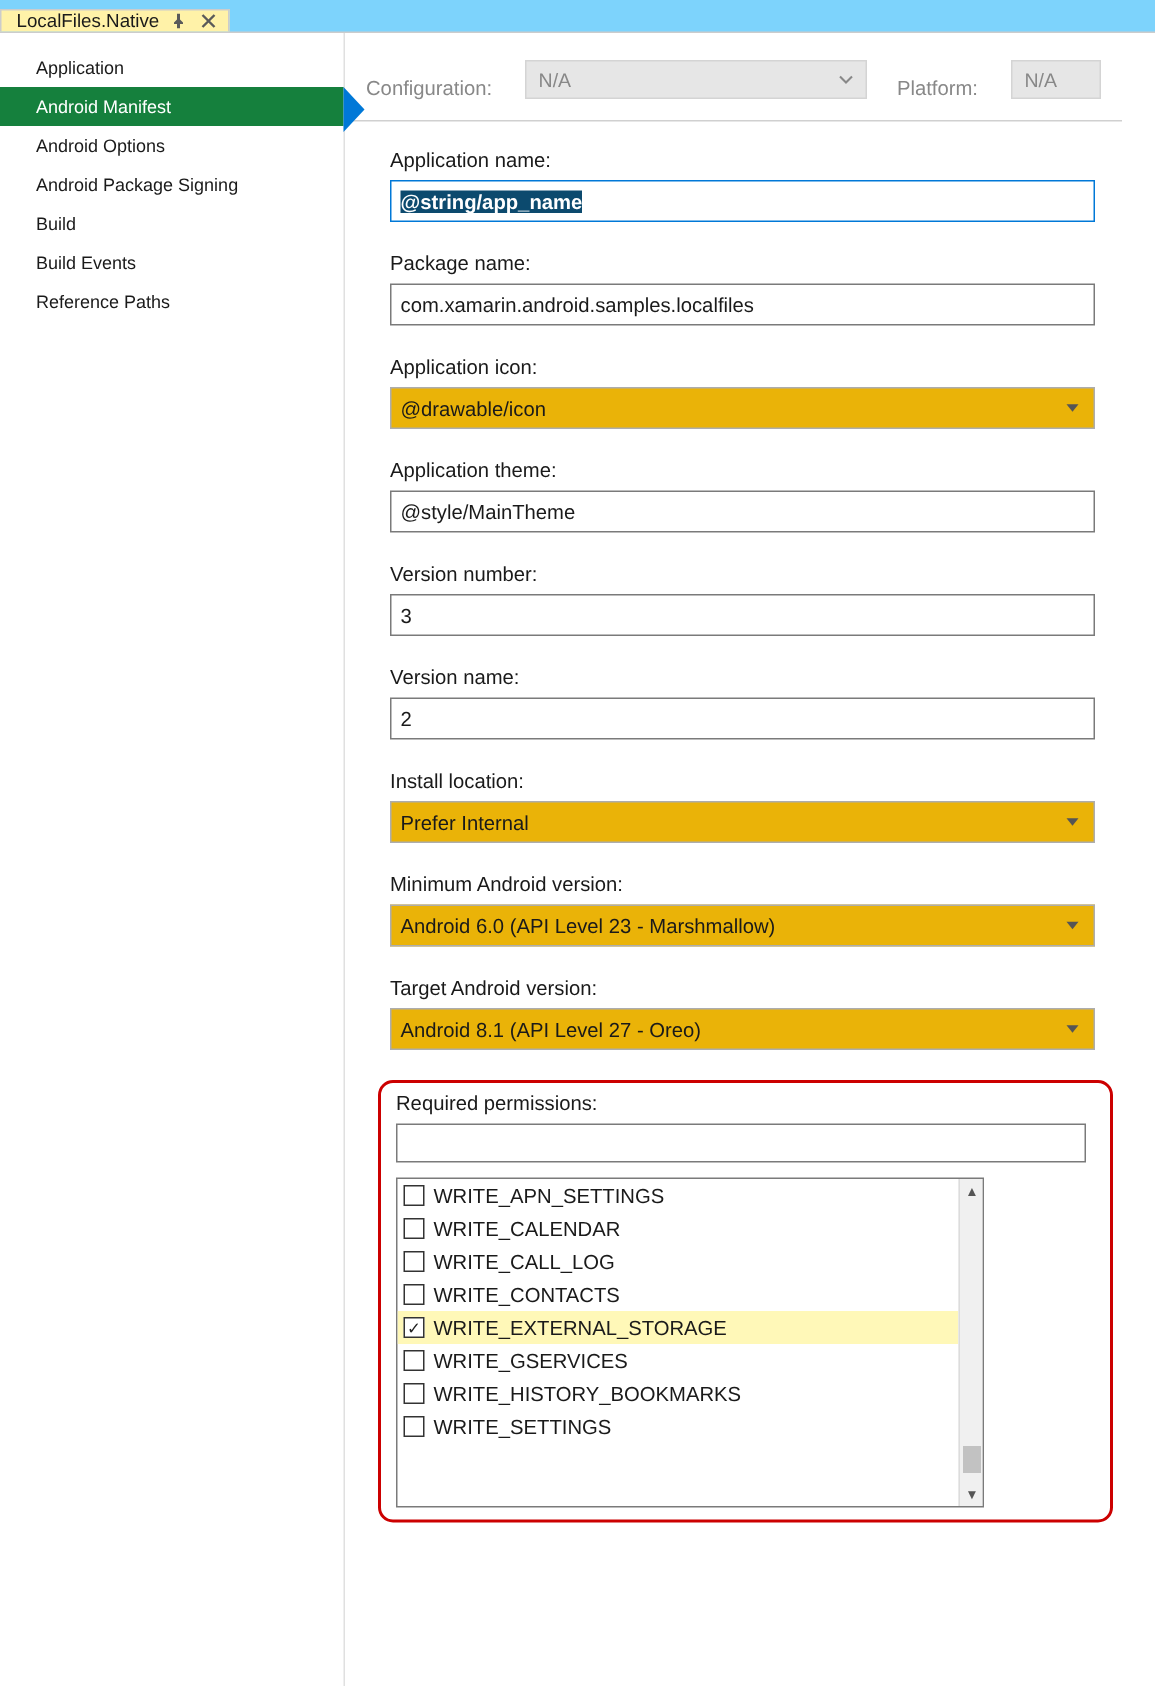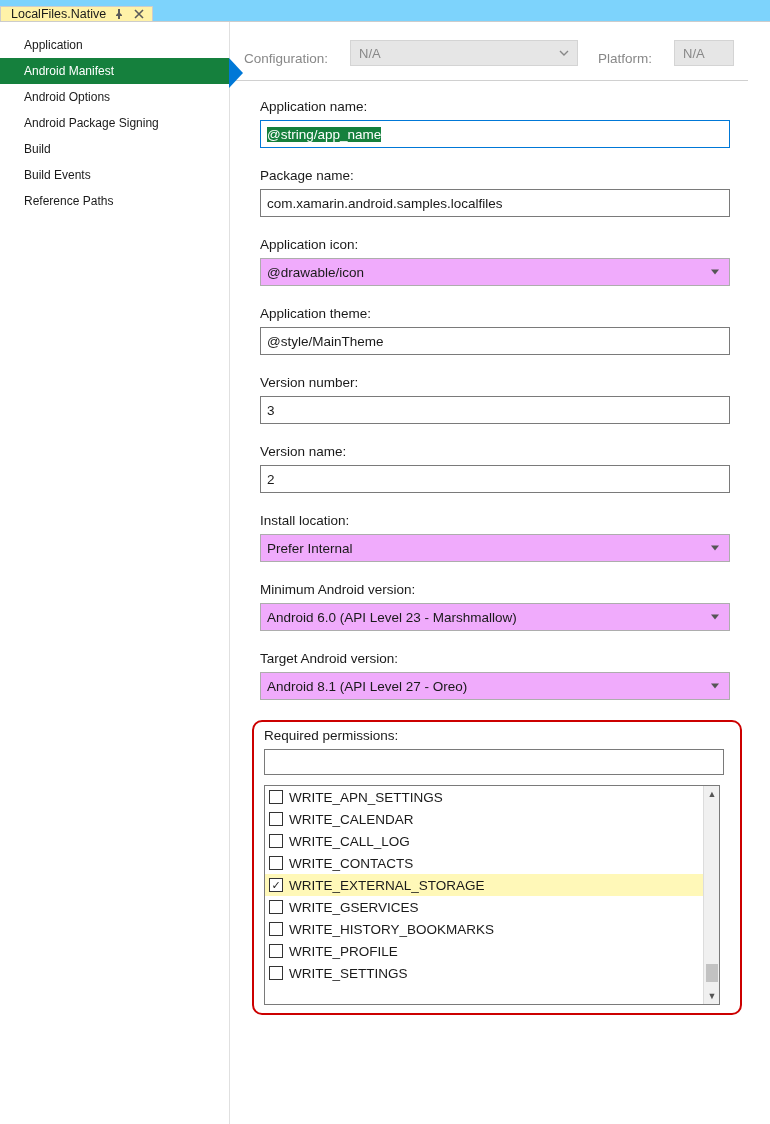--- a/index.html
+++ b/index.html
@@ -118,26 +118,26 @@
     width: 470px;
     height: 28px;
     border: 1px solid #7a7a7a;
     padding: 3px 6px;
     font-size: 13.5px;
     display: flex;
     align-items: center;
     background: #ffffff;
   }
   .fake-input.focused { border-color: #0078d7; }
-  .fake-input .seltext { background:#15803d; color:#fff; }
+  .fake-input .seltext { background:#0c4a6e; color:#fff;font-weight:bold; }
   .select-input {
     width: 470px;
     height: 28px;
     border: 1px solid #adadad;
-    background: #f0abfc;
+    background: #eab308;
     font-size: 13.5px;
     padding: 3px 28px 3px 6px;
     position: relative;
     display: flex;
     align-items: center;
     cursor: pointer;
   }
   .select-input::after {
     content: "";
     position: absolute;
@@ -159,21 +159,21 @@
     margin-left: -8px;
   }
   .perm-filter {
     width: 460px;
     height: 26px;
     border: 1px solid #7a7a7a;
     margin: 4px 0 10px 0;
     background: #ffffff;
   }
   .perm-list {
-    width: 456px;
+    width: 392px;
     height: 220px;
     border: 1px solid #7a7a7a;
     overflow: hidden;
     position: relative;
     background: #ffffff;
   }
   .perm-list-inner {
     position: absolute; left:0; top:0; right:16px; bottom:0;
     overflow: hidden;
   }
@@ -359,24 +359,20 @@
               <div class="perm-row">
                 <span class="perm-check"></span>
                 <span>WRITE_GSERVICES</span>
               </div>
               <div class="perm-row">
                 <span class="perm-check"></span>
                 <span>WRITE_HISTORY_BOOKMARKS</span>
               </div>
               <div class="perm-row">
                 <span class="perm-check"></span>
-                <span>WRITE_PROFILE</span>
-              </div>
-              <div class="perm-row">
-                <span class="perm-check"></span>
                 <span>WRITE_SETTINGS</span>
               </div>
             </div>
           <div class="perm-scroll">
             <div class="arrow up">▲</div>
             <div class="thumb"></div>
             <div class="arrow down">▼</div>
           </div>
         </div>
       </div>

